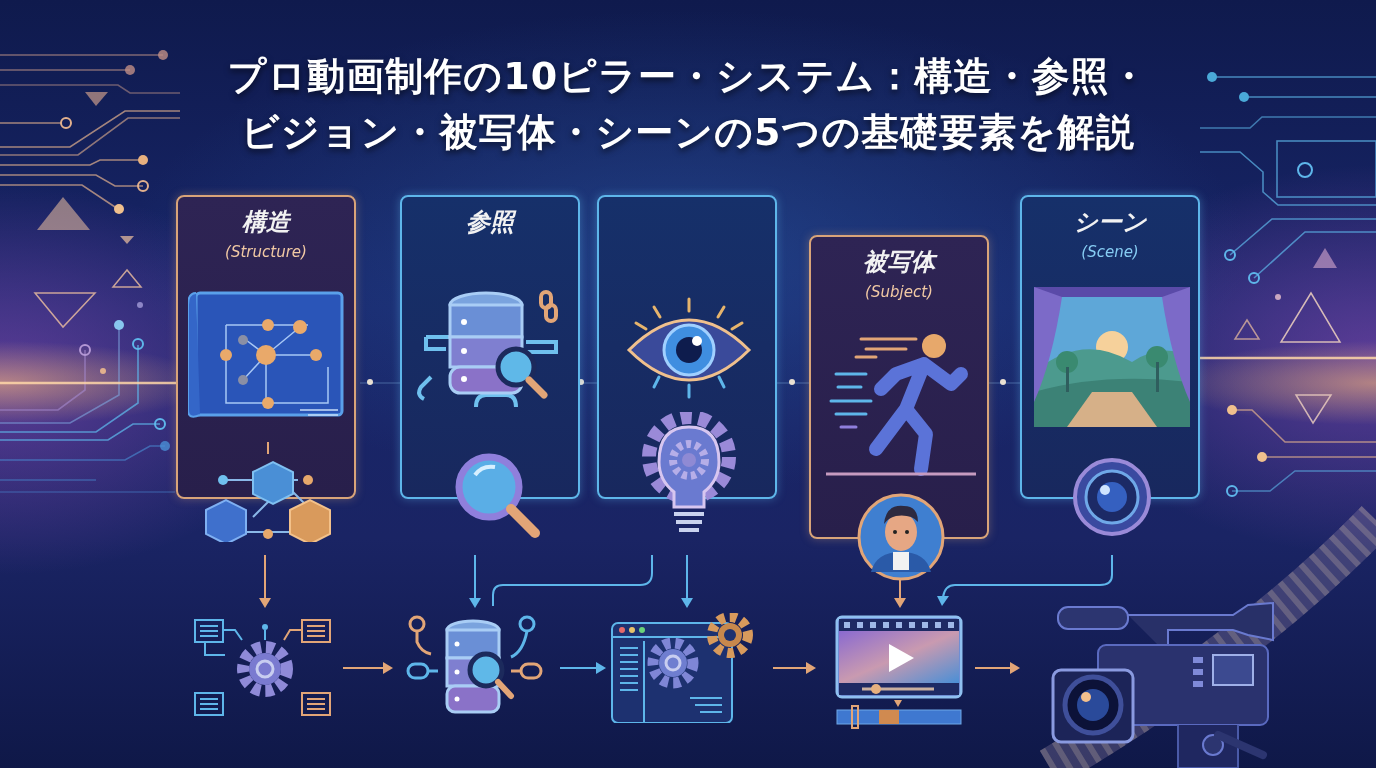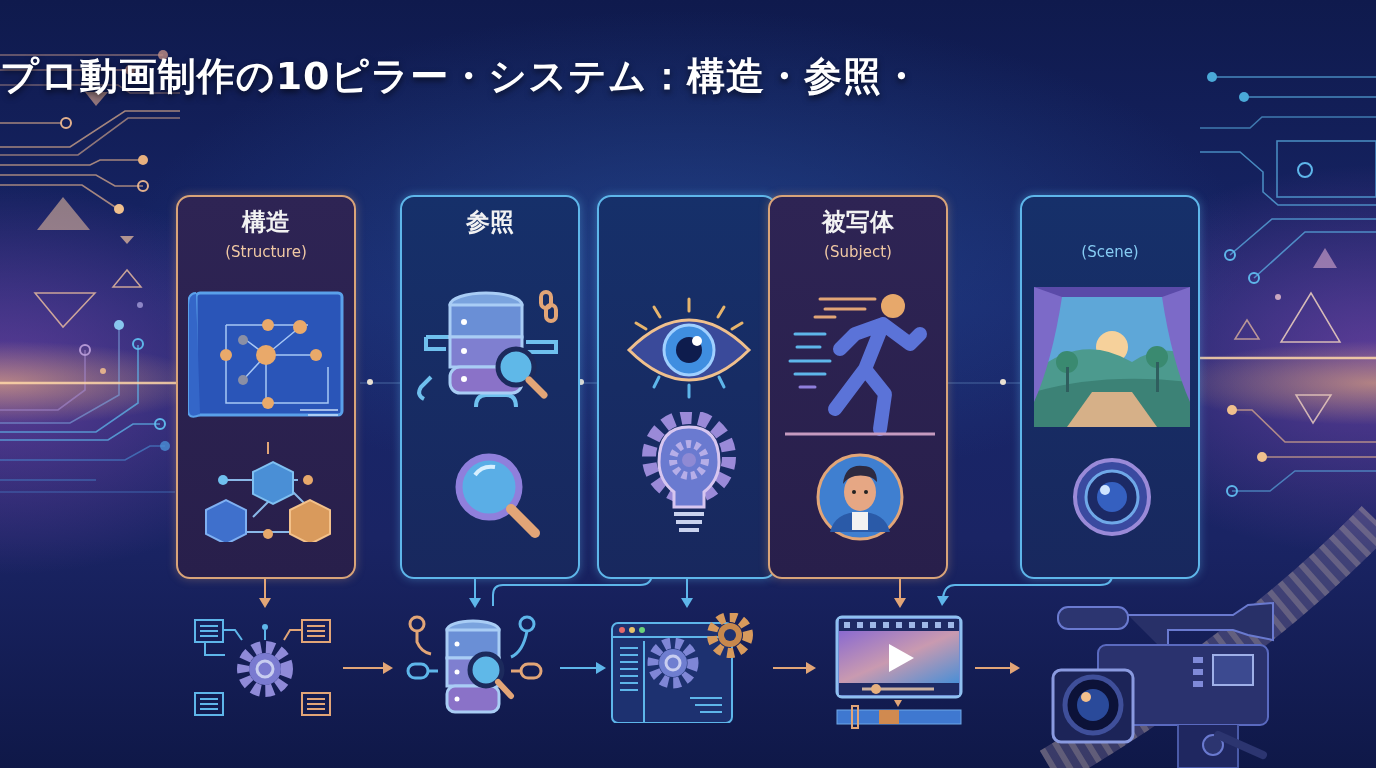--- a/index.html
+++ b/index.html
@@ -9,27 +9,27 @@
     background:
       radial-gradient(ellipse 300px 60px at 0px 383px, rgba(255,190,120,0.55), rgba(255,190,120,0) 70%),
       radial-gradient(ellipse 300px 60px at 1376px 383px, rgba(255,190,120,0.55), rgba(255,190,120,0) 70%),
       radial-gradient(ellipse 420px 260px at 0px 380px, rgba(150,80,190,0.55), rgba(150,80,190,0) 75%),
       radial-gradient(ellipse 420px 260px at 1376px 360px, rgba(150,80,190,0.55), rgba(150,80,190,0) 75%),
       radial-gradient(ellipse 700px 300px at 688px 250px, rgba(45,95,170,0.45), rgba(45,95,170,0) 80%),
       linear-gradient(180deg, #0f1a4d 0%, #18266a 40%, #1a2464 70%, #0f1848 100%);
   }
   .bg-svg { position: absolute; left: 0; top: 0; width: 1376px; height: 768px; }
   .title {
-    position: absolute; left: 0; top: 48px; width: 1376px; 
+    position: absolute; left: 0; top: 48px; width: 1376px; text-align: center;
     color: #ffffff; font-weight: bold; font-size: 38px; line-height: 56px;
     letter-spacing: 1px; text-shadow: 0 3px 6px rgba(0,0,0,0.6);
   }
   .panel {
-    position: absolute; top: 195px; width: 180px; height: 384px;
-    border-radius: 14px; box-sizing: border-box;
+    position: absolute; top: 195px; width: 180px; height: 304px;
+    border-radius: 8px; box-sizing: border-box; font-style: italic;
   }
   .panel.warm { border: 2px solid #d9a479; background: linear-gradient(180deg,#2e2454 0%,#281f4b 100%); box-shadow: 0 0 10px rgba(217,164,121,0.35); }
   .panel.cool { border: 2px solid #5eb6ea; background: linear-gradient(180deg,#16306a 0%,#18285e 100%); box-shadow: 0 0 10px rgba(94,182,234,0.4); }
   .panel-title {
     position: absolute; top: 8px; left: 0; width: 100%; text-align: center;
     color: #f2f2f2; font-weight: bold; font-size: 24px; line-height: 34px;
   }
   .panel-sub {
     position: absolute; top: 42px; left: 0; width: 100%; text-align: center;
     font-size: 15px; line-height: 26px;
@@ -141,20 +141,21 @@
     <path d="M975 668 H1012" stroke="#e2a577"></path>
     <polygon points="1010,662 1020,668 1010,674" fill="#e2a577" stroke="none"></polygon>
   </g>
 
   <path d="M1050 768 Q1250 650 1376 520" fill="none" stroke="#8a7aa0" stroke-width="40" opacity="0.35"></path>
   <path d="M1050 768 Q1250 650 1376 520" fill="none" stroke="#d9c3ad" stroke-width="40" stroke-dasharray="6 8" opacity="0.25"></path>
 </svg>
 
 <div class="title">
   <div>プロ動画制作の10ピラー・システム：構造・参照・</div>
+  <div>ビジョン・被写体・シーンの5つの基礎要素を解説</div>
 </div>
 
 <div class="panel warm" style="left:176px;">
   <div class="panel-title">構造</div>
   <div class="panel-sub">(Structure)</div>
   <svg class="icon" style="left:10px;top:88px;" width="160" height="140">
     <rect x="8" y="8" width="146" height="122" rx="4" fill="#2a55b8" stroke="#5aa0ea" stroke-width="3"></rect>
     <path d="M8 8 Q0 8 0 20 V125 Q0 135 12 130" fill="#3466c8" stroke="#5aa0ea" stroke-width="2"></path>
     <g stroke="#a7c7f5" stroke-width="1.5" fill="none">
       <path d="M38 40 V118 H140 V82"></path>
@@ -234,21 +235,21 @@
     <circle cx="55" cy="45" r="40" fill="none" stroke="#9a8ad8" stroke-width="14" stroke-dasharray="11 7"></circle>
     <path d="M25 50 Q25 15 55 15 Q85 15 85 50 Q85 68 70 80 V95 H40 V80 Q25 68 25 50 Z" fill="#6a7ad0" stroke="#d7c6f0" stroke-width="3"></path>
     <circle cx="55" cy="48" r="16" fill="none" stroke="#b6aee8" stroke-width="8" stroke-dasharray="5 4"></circle>
     <circle cx="55" cy="48" r="7" fill="#8f8ad4"></circle>
     <g stroke="#c9d2ee" stroke-width="4">
         <path d="M40 102 H70 M42 110 H68 M45 118 H65"></path>
       </g>
   </svg>
 </div>
 
-<div class="panel warm" style="left:768px;">
+<div class="panel warm" style="left:809px;margin-top:40px;">
   <div class="panel-title">被写体</div>
   <div class="panel-sub">(Subject)</div>
   <svg class="icon" style="left:15px;top:92px;" width="150" height="150">
     <g stroke-width="3" stroke-linecap="round">
       <path d="M35 10 H90" stroke="#e2a577"></path>
         <path d="M40 20 H80" stroke="#e2a577"></path>
         <path d="M30 28 H50" stroke="#e2a577"></path>
       <path d="M10 45 H40" stroke="#5eb6ea"></path>
         <path d="M12 58 H35" stroke="#5eb6ea"></path>
         <path d="M5 72 H45" stroke="#5eb6ea"></path>
@@ -264,20 +265,21 @@
     <path d="M15 80 Q20 60 45 60 Q70 60 75 80" fill="#2a5aa8"></path>
     <rect x="37" y="60" width="16" height="18" fill="#f2f2f2"></rect>
     <ellipse cx="45" cy="40" rx="16" ry="19" fill="#e6a784"></ellipse>
     <path d="M28 32 Q30 12 48 14 Q62 14 62 30 Q55 22 40 24 Q32 26 28 32 Z" fill="#2d2a40"></path>
     <circle cx="39" cy="40" r="2" fill="#222"></circle>
       <circle cx="51" cy="40" r="2" fill="#222"></circle>
   </svg>
 </div>
 
 <div class="panel cool" style="left:1020px;">
+  <div class="panel-title">シーン</div>
   <div class="panel-sub">(Scene)</div>
   <svg class="icon" style="left:10px;top:85px;" width="160" height="150">
     <rect x="2" y="5" width="156" height="140" fill="#5ea7d8"></rect>
     <circle cx="80" cy="65" r="16" fill="#f6d19b"></circle>
     <path d="M2 90 Q50 50 100 80 Q130 60 158 75 V145 H2 Z" fill="#4c9a8e"></path>
     <path d="M2 110 Q70 90 158 100 V145 H2 Z" fill="#3c8276"></path>
     <polygon points="60,110 100,110 125,145 35,145" fill="#d6b088"></polygon>
     <path d="M2 5 H158 V15 H2 Z" fill="#5a4aa8"></path>
     <path d="M2 5 V120 Q20 80 30 15 Z" fill="#7c6ac8"></path>
     <path d="M158 5 V120 Q140 80 130 15 Z" fill="#7c6ac8"></path>

